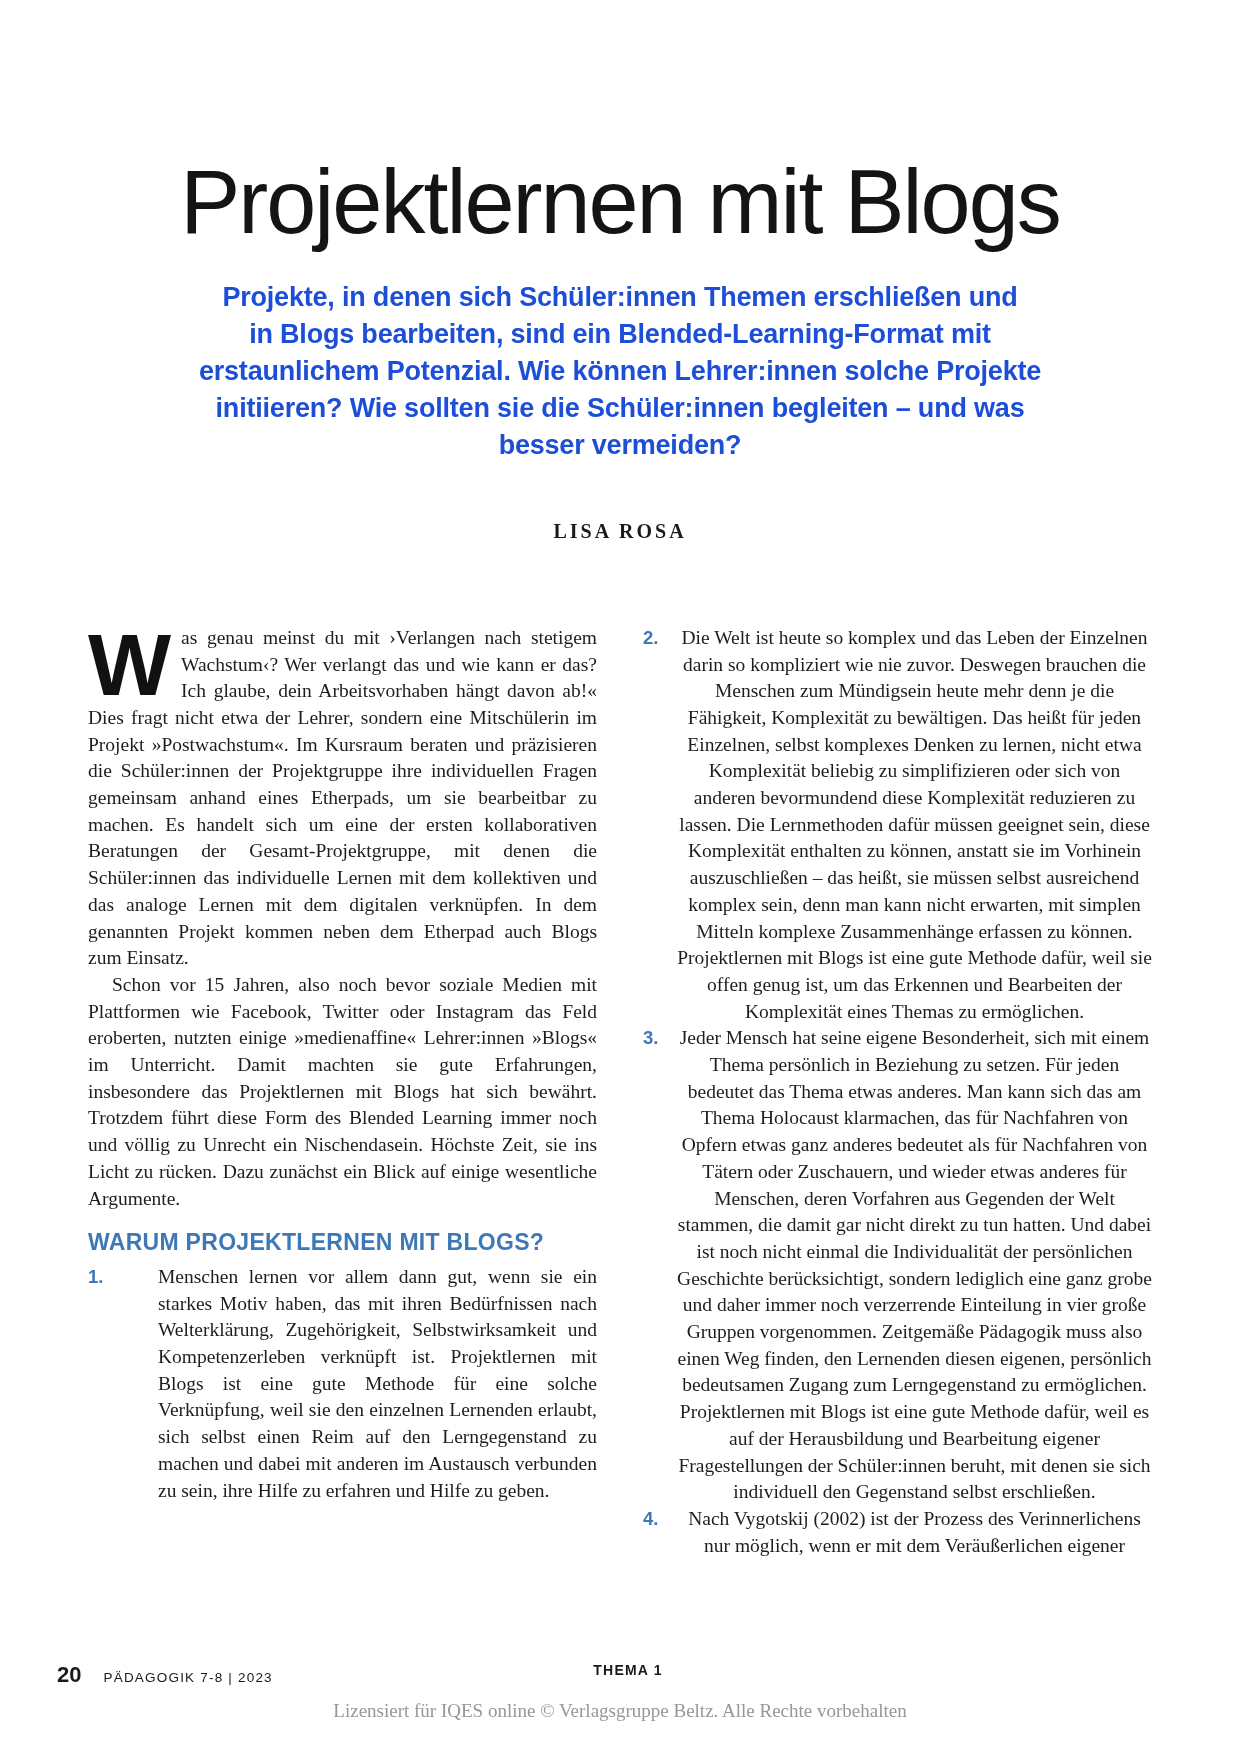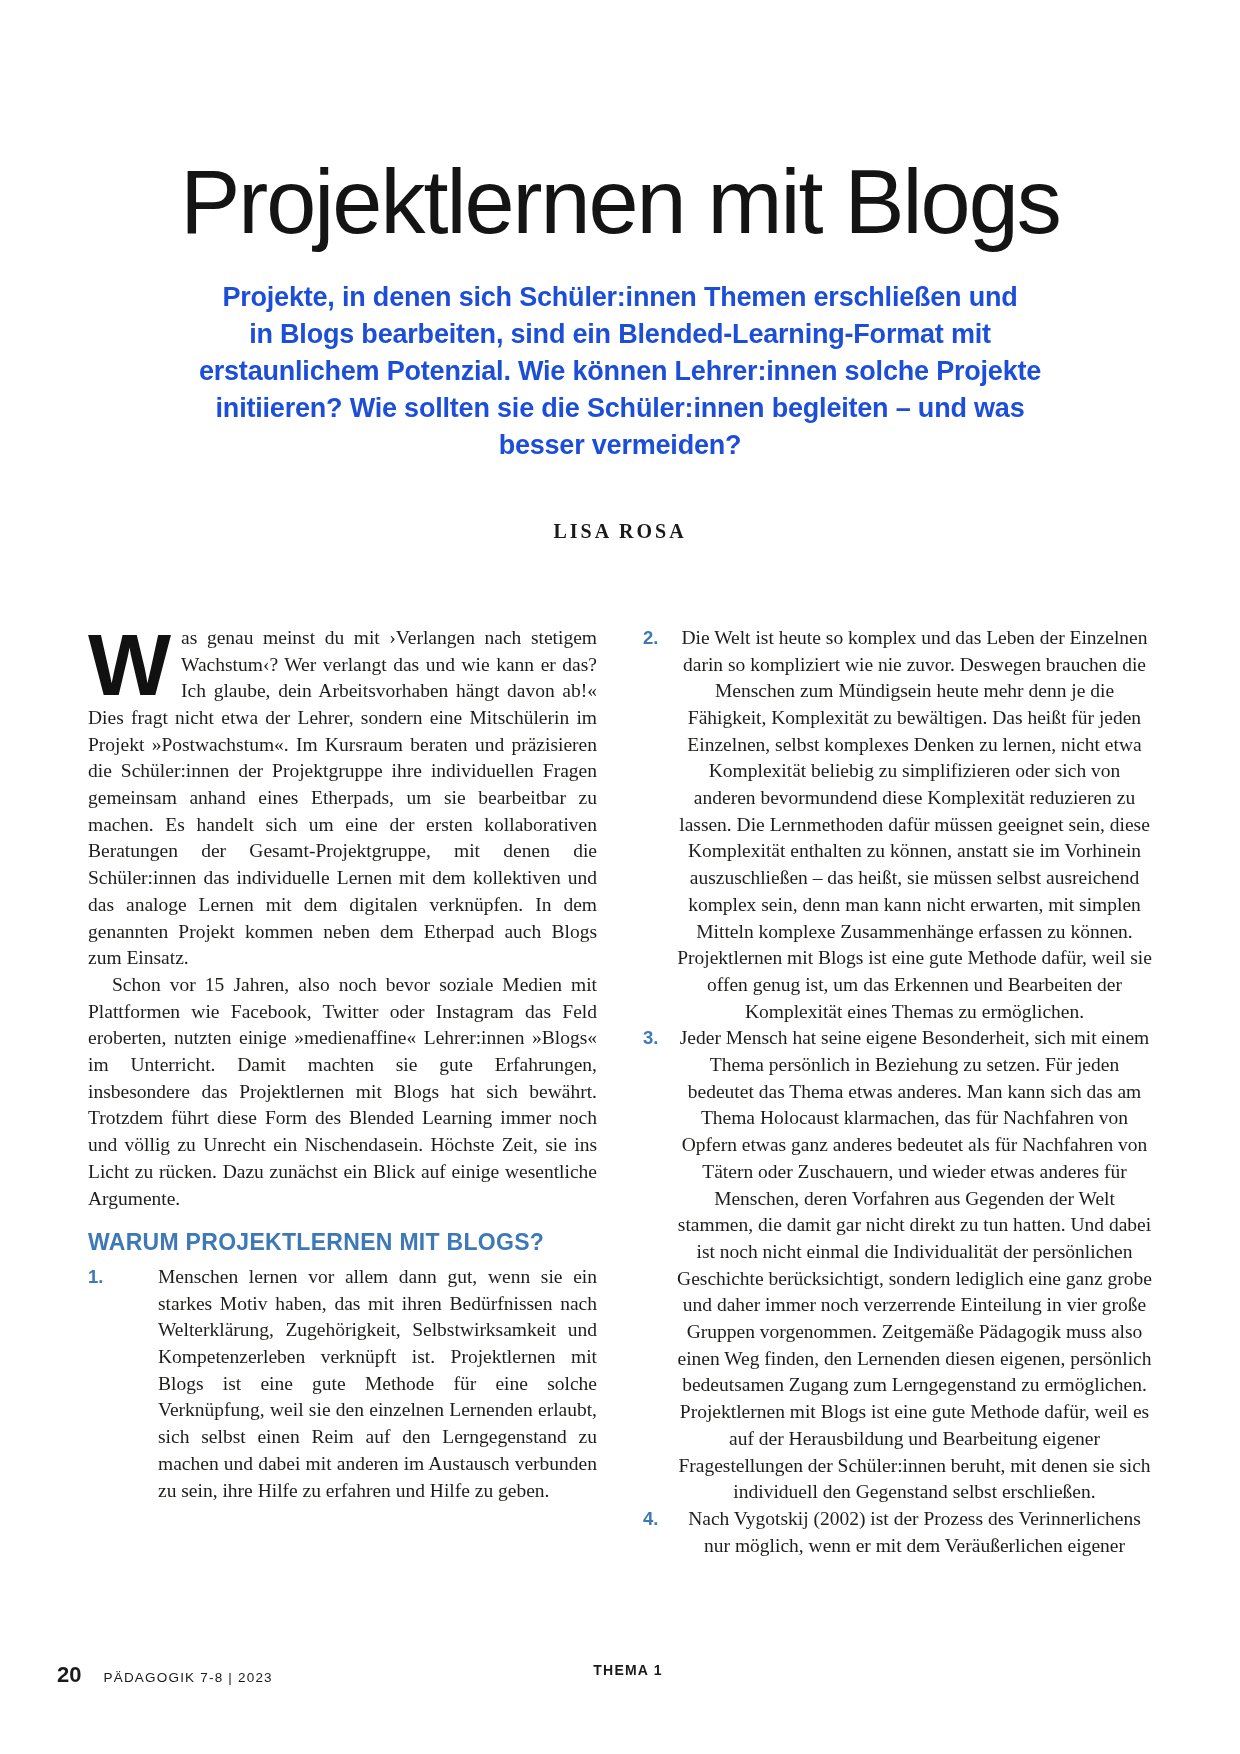--- a/index.html
+++ b/index.html
@@ -175,14 +175,15 @@
     </div>
 
   </div>
 
   <div class="footer">
     <span class="pagenum">20</span>
     <span class="journal">PÄDAGOGIK 7-8 | 2023</span>
     <span class="footer-center">THEMA 1</span>
   </div>
 
+  <div class="license">Lizensiert für IQES online © Verlagsgruppe Beltz. Alle Rechte vorbehalten</div>
 
 </div>
 
 </body></html>

